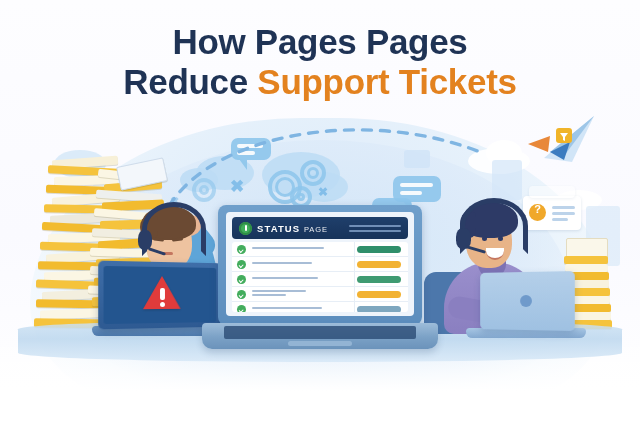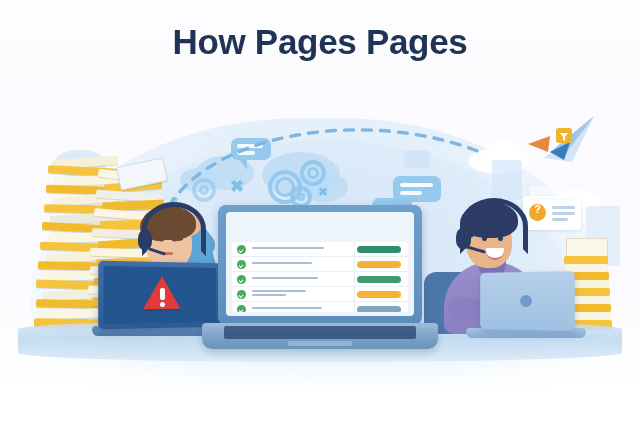--- a/index.html
+++ b/index.html
@@ -309,20 +309,28 @@
   </div>
 
   <div class="lid" style="left:478px;top:272px;width:96px;height:58px;background:linear-gradient(180deg,#b4cfe9 0%,#9fc1e2 100%);z-index:31;transform:perspective(260px) rotateY(-10deg);box-shadow:0 3px 7px rgba(40,80,130,.25);">
     <div style="position:absolute;left:50%;top:50%;margin:-6px 0 0 -6px;width:12px;height:12px;background:#6f9acb;border-radius:50%;"></div>
   </div>
   <div class="base" style="left:466px;top:328px;width:120px;height:10px;background:linear-gradient(180deg,#a7c6e4 0%,#83a8cf 100%);z-index:30;"></div>
 
   <div class="sp-wrap">
     <div class="sp-lid">
       <div class="sp-screen">
+        <div class="sp-head">
+          <span class="sp-logo"></span>
+          <span class="sp-title"><span>STATUS</span> <span class="sub">PAGE</span></span>
+          <span class="sp-headline">
+              <i></i>
+              <i></i>
+            </span>
+        </div>
         <div class="sp-body">
           <div class="sp-divider"></div>
           <div class="sp-row">
             <span class="sp-check"></span>
             <span class="sp-lines">
                 <i style="width:72px;"></i>
               </span>
             <span class="sp-pill" style="background:#2f8f6b;"></span>
           </div>
           <div class="sp-row">
@@ -360,15 +368,16 @@
     <div class="sp-base">
       <div class="sp-keys"></div>
       <div class="sp-pad"></div>
     </div>
   </div>
 
   <div class="floorfade"></div>
 
   <div class="title">
     <span class="l1">How Pages Pages</span>
+    <span class="l2"><span>Reduce </span><span class="orange">Support Tickets</span></span>
   </div>
 
 </div>
 
 </body></html>

